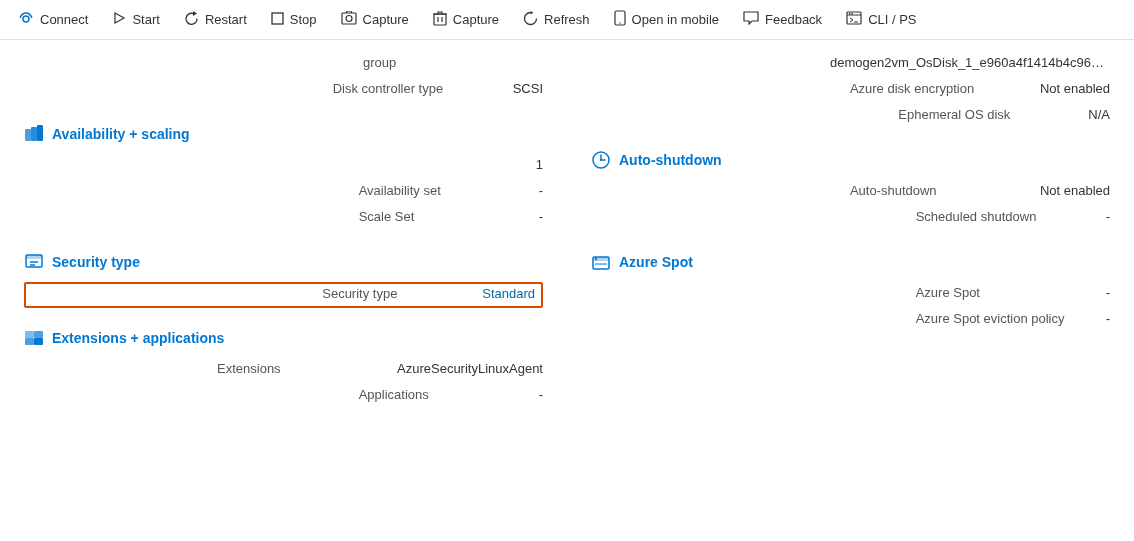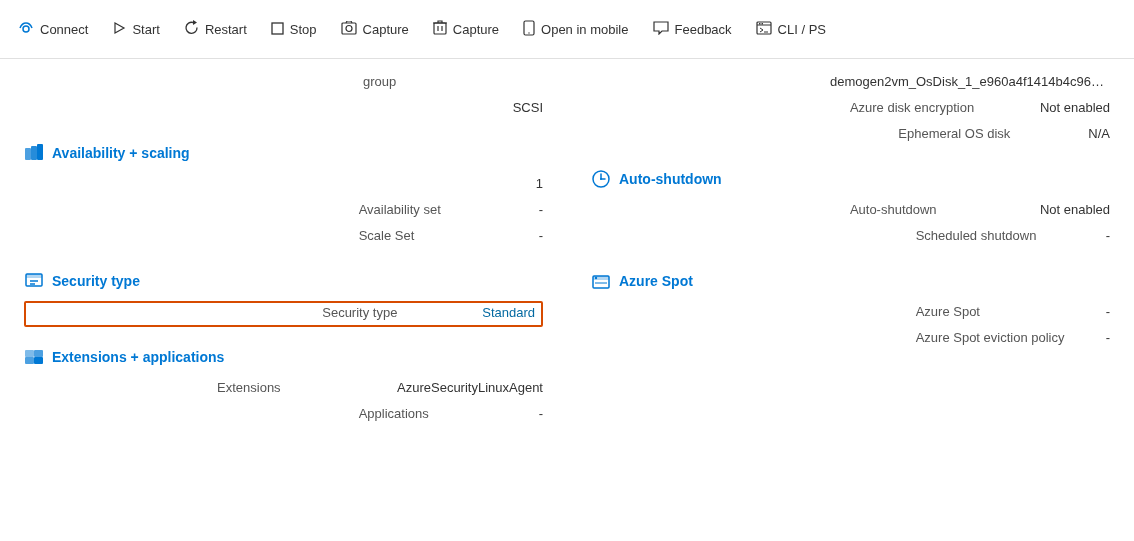--- a/index.html
+++ b/index.html
@@ -3,21 +3,21 @@
   <meta charset="utf-8">
   <style>
     * { margin: 0; padding: 0; box-sizing: border-box; }
     body { font-family: 'Segoe UI', Arial, sans-serif; font-size: 13px; background: #fff; color: #333; overflow: hidden; }
 
     
     .toolbar {
       display: flex;
       align-items: center;
       padding: 0 8px;
-      height: 59px;
+      height: 40px;
       border-bottom: 1px solid #e0e0e0;
       background: #fff;
       gap: 4px;
     }
     .toolbar-btn {
       display: flex;
       align-items: center;
       gap: 6px;
       padding: 6px 10px;
       border: none;
@@ -179,20 +179,29 @@
       <svg width="14" height="15" viewBox="0 0 14 15" fill="none">
         <rect x="1" y="3" width="12" height="11" rx="1" stroke="#333" stroke-width="1.2" fill="none"></rect>
         <path d="M0 3 L14 3" stroke="#333" stroke-width="1.2"></path>
         <path d="M5 3 L5 1 L9 1 L9 3" stroke="#333" stroke-width="1.2" fill="none"></path>
         <path d="M5 6 L5 11 M9 6 L9 11" stroke="#333" stroke-width="1.2"></path>
       </svg>
     </span>
     <span>Capture</span>
   </button>
 
+  <button class="toolbar-btn">
+    <span class="btn-icon">
+      <svg width="15" height="15" viewBox="0 0 15 15" fill="none">
+        <path d="M13.5 7.5 A6 6 0 1 1 7.5 1.5" stroke="#333" stroke-width="1.3" fill="none"></path>
+        <polygon points="7.5,0 7.5,3.5 10.5,1.75" fill="#333"></polygon>
+      </svg>
+    </span>
+    <span>Refresh</span>
+  </button>
 
   <button class="toolbar-btn">
     <span class="btn-icon">
       <svg width="12" height="16" viewBox="0 0 12 16" fill="none">
         <rect x="1" y="1" width="10" height="14" rx="1.5" stroke="#333" stroke-width="1.2" fill="none"></rect>
         <circle cx="6" cy="13" r="0.7" fill="#333"></circle>
       </svg>
     </span>
     <span>Open in mobile</span>
   </button>
@@ -223,20 +232,21 @@
 
 <div class="content">
 
   <div class="col">
 
     <div class="section">
       <div class="prop-row">
         <span class="prop-label">group</span>
       </div>
       <div class="prop-row">
+        <span class="prop-label">Disk controller type</span>
         <span class="prop-value">SCSI</span>
       </div>
     </div>
 
     <div class="section">
       <div class="section-header">
         <span class="section-icon">
           <svg width="20" height="20" viewBox="0 0 20 20" fill="none">
             <rect x="1" y="5" width="6" height="12" rx="1" fill="#0078d4" opacity="0.7"></rect>
             <rect x="7" y="3" width="6" height="14" rx="1" fill="#0078d4" opacity="0.85"></rect>

